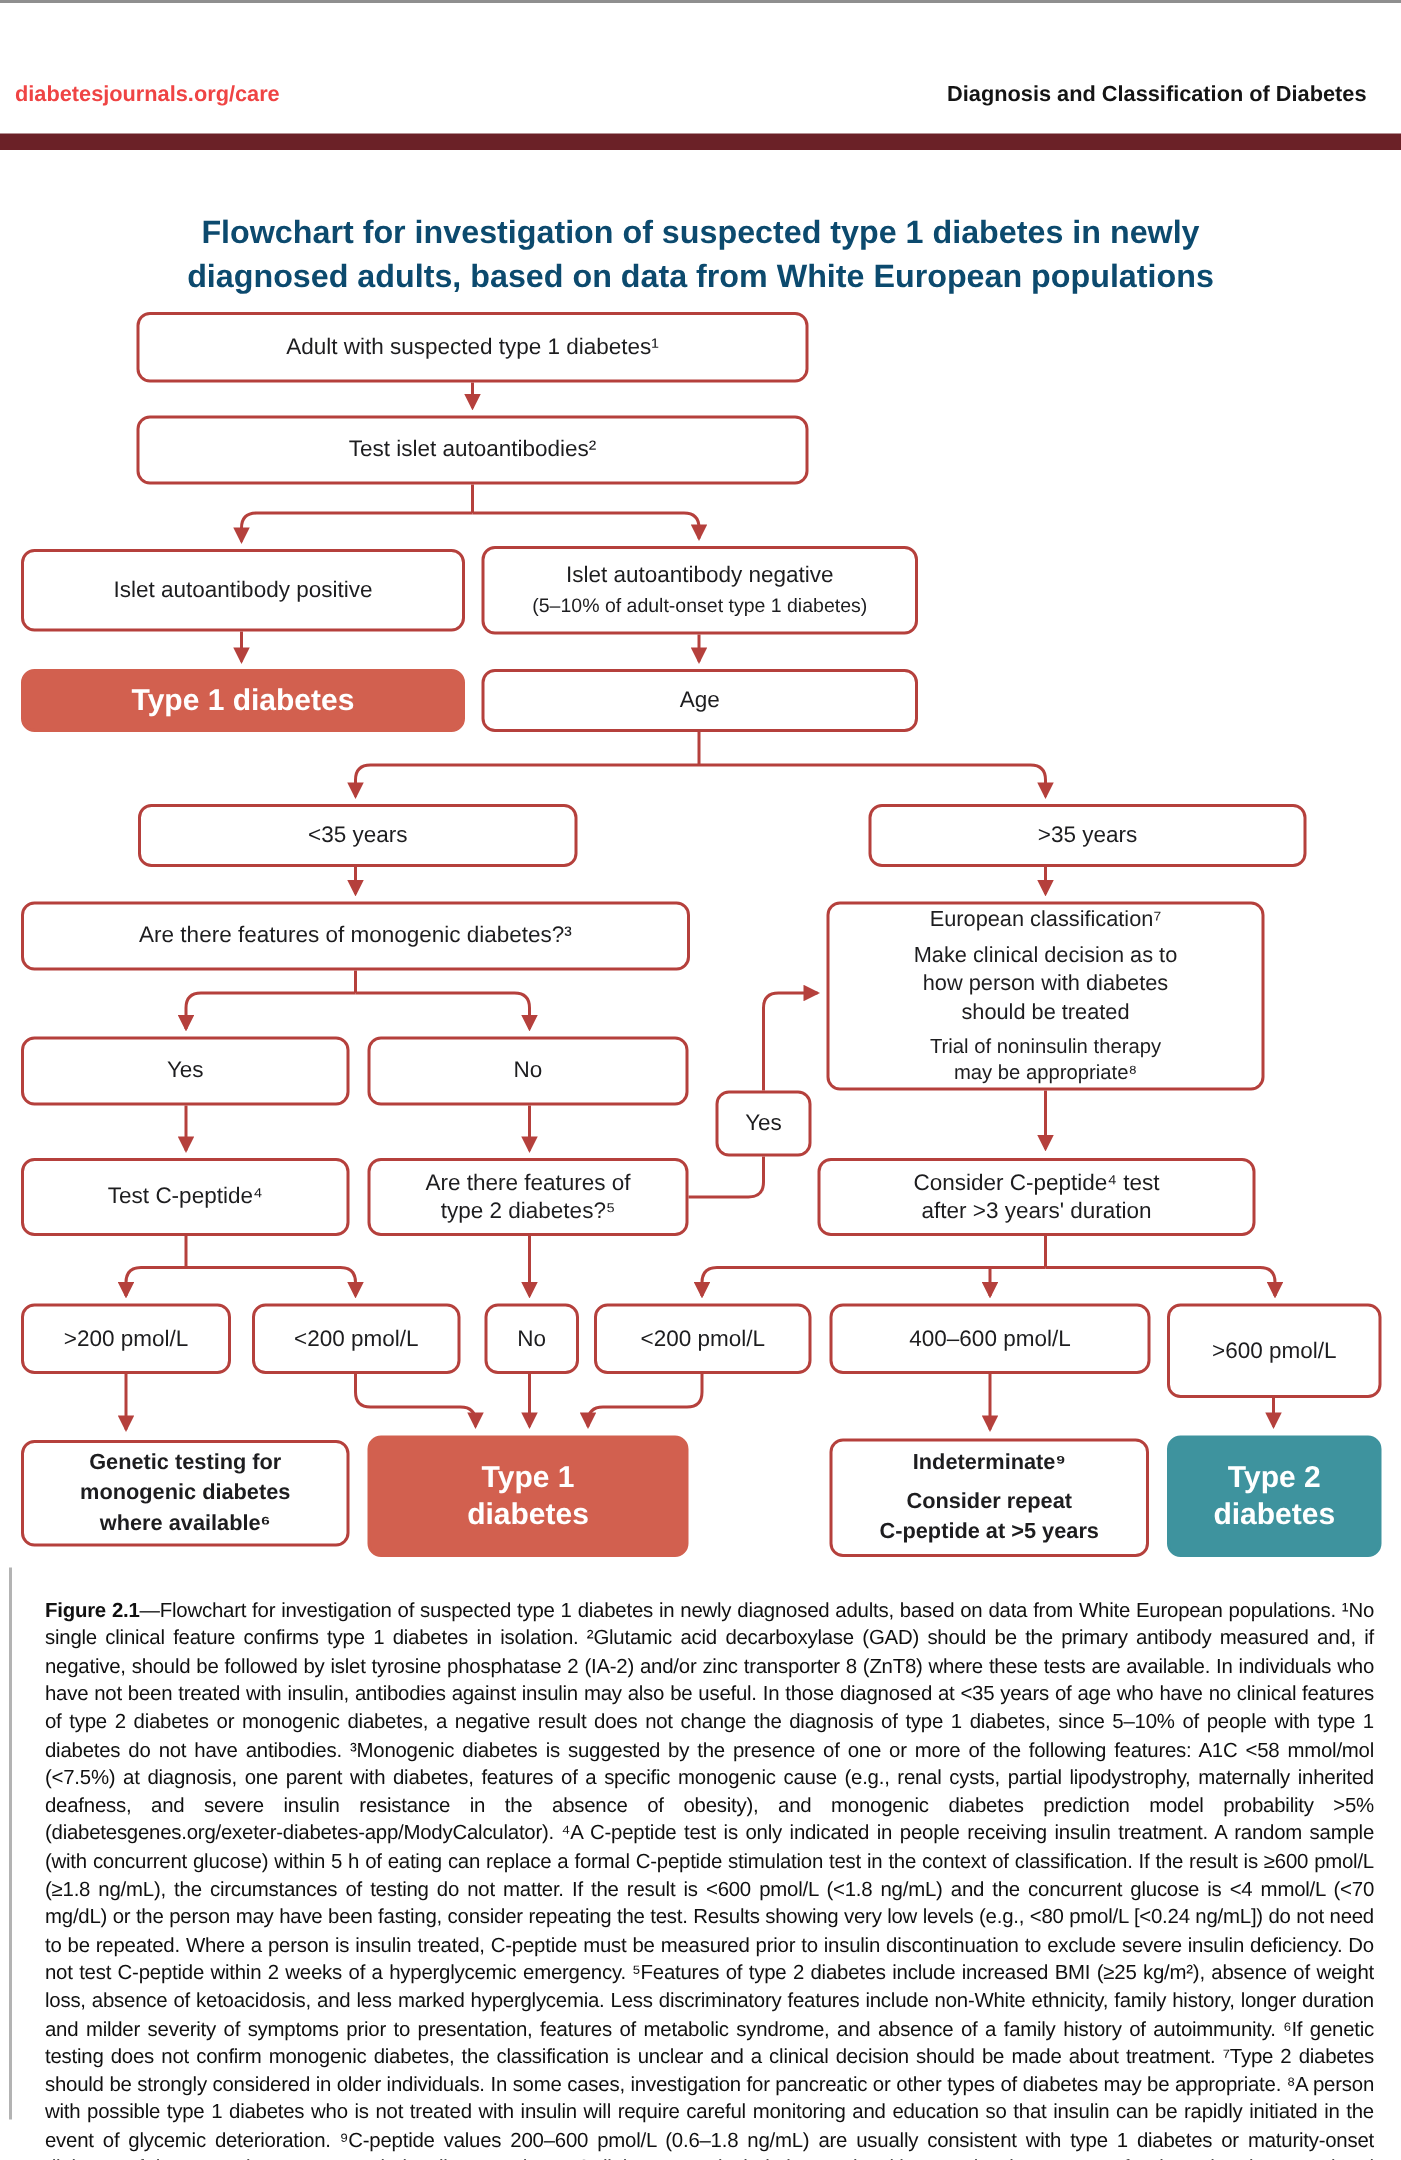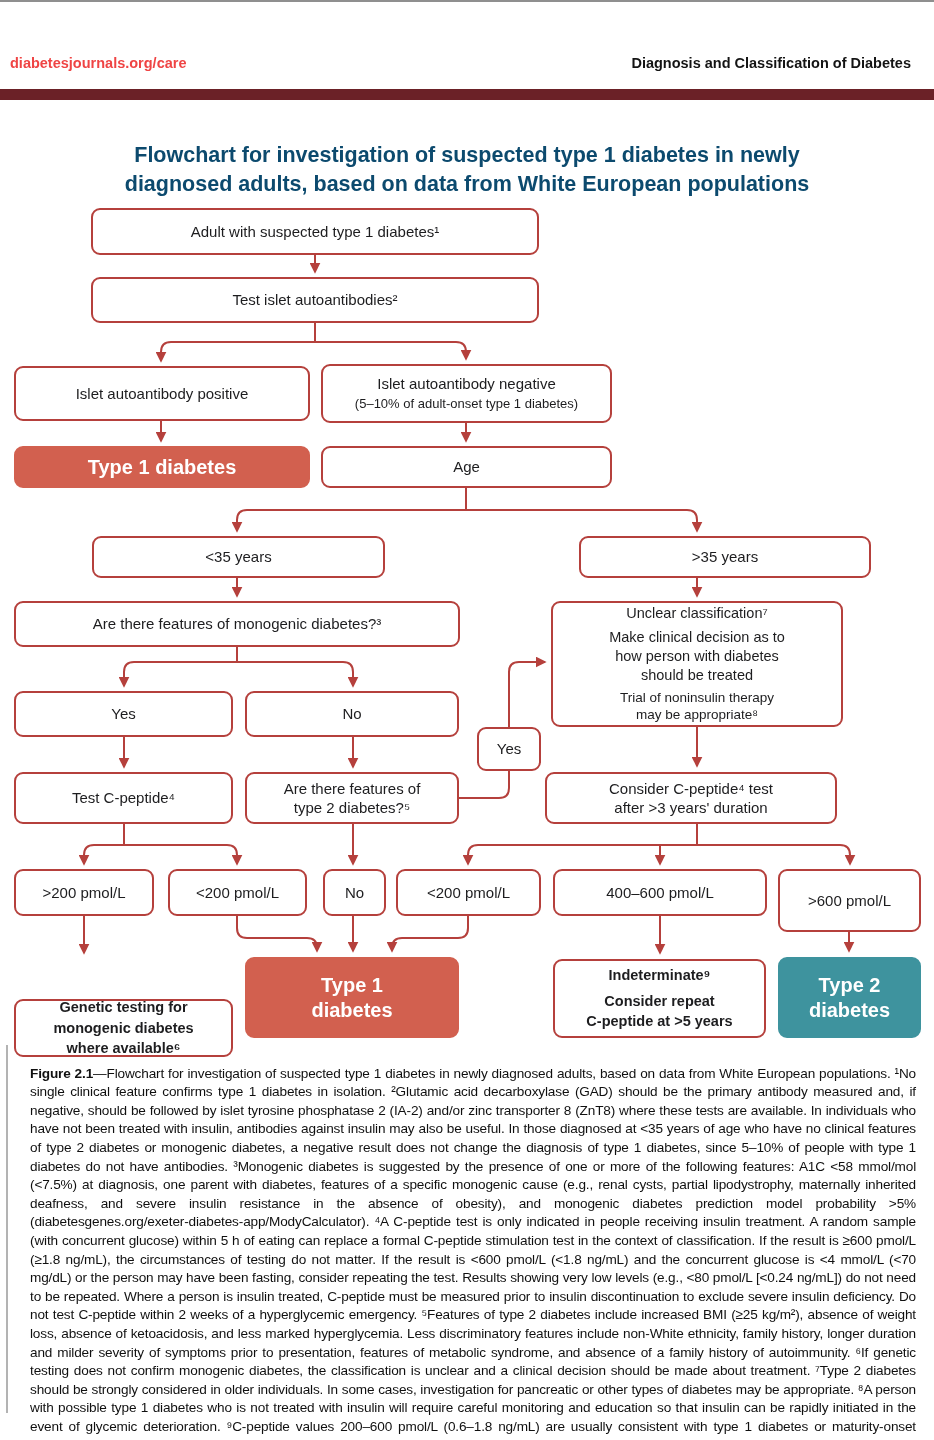--- a/index.html
+++ b/index.html
@@ -135,21 +135,21 @@
 
     <div class="node" style="left:551px;top:536px;width:292px;height:42px;margin-left:28px;">
       <span>&gt;35 years</span>
     </div>
 
     <div class="node" style="left:14px;top:601px;width:446px;height:46px;">
       <span>Are there features of monogenic diabetes?³</span>
     </div>
 
     <div class="node" style="left:551px;top:601px;width:292px;height:126px;">
-      <span class="mid gap-b">Unclear classification⁷</span>
+      <span class="mid gap-b">European classification⁷</span>
       <span class="mid pre">Make clinical decision as to
 how person with diabetes
 should be treated</span>
       <span class="small-line pre">Trial of noninsulin therapy
 may be appropriate⁸</span>
     </div>
 
     <div class="node" style="left:14px;top:691px;width:219px;height:46px;">
       <span>Yes</span>
     </div>
@@ -193,21 +193,21 @@
     </div>
 
     <div class="node" style="left:553px;top:869px;width:214px;height:47px;">
       <span>400–600 pmol/L</span>
     </div>
 
     <div class="node" style="left:778px;top:869px;width:143px;height:63px;">
       <span>&gt;600 pmol/L</span>
     </div>
 
-    <div class="node semi" style="left:14px;top:999px;width:219px;height:58px;">
+    <div class="node semi" style="left:14px;top:960px;width:219px;height:71px;">
       <span class="pre">Genetic testing for
 monogenic diabetes
 where available⁶</span>
     </div>
 
     <div class="node fill-red" style="left:245px;top:957px;width:214px;height:81px;">
       <span class="pre">Type 1
 diabetes</span>
     </div>
 

